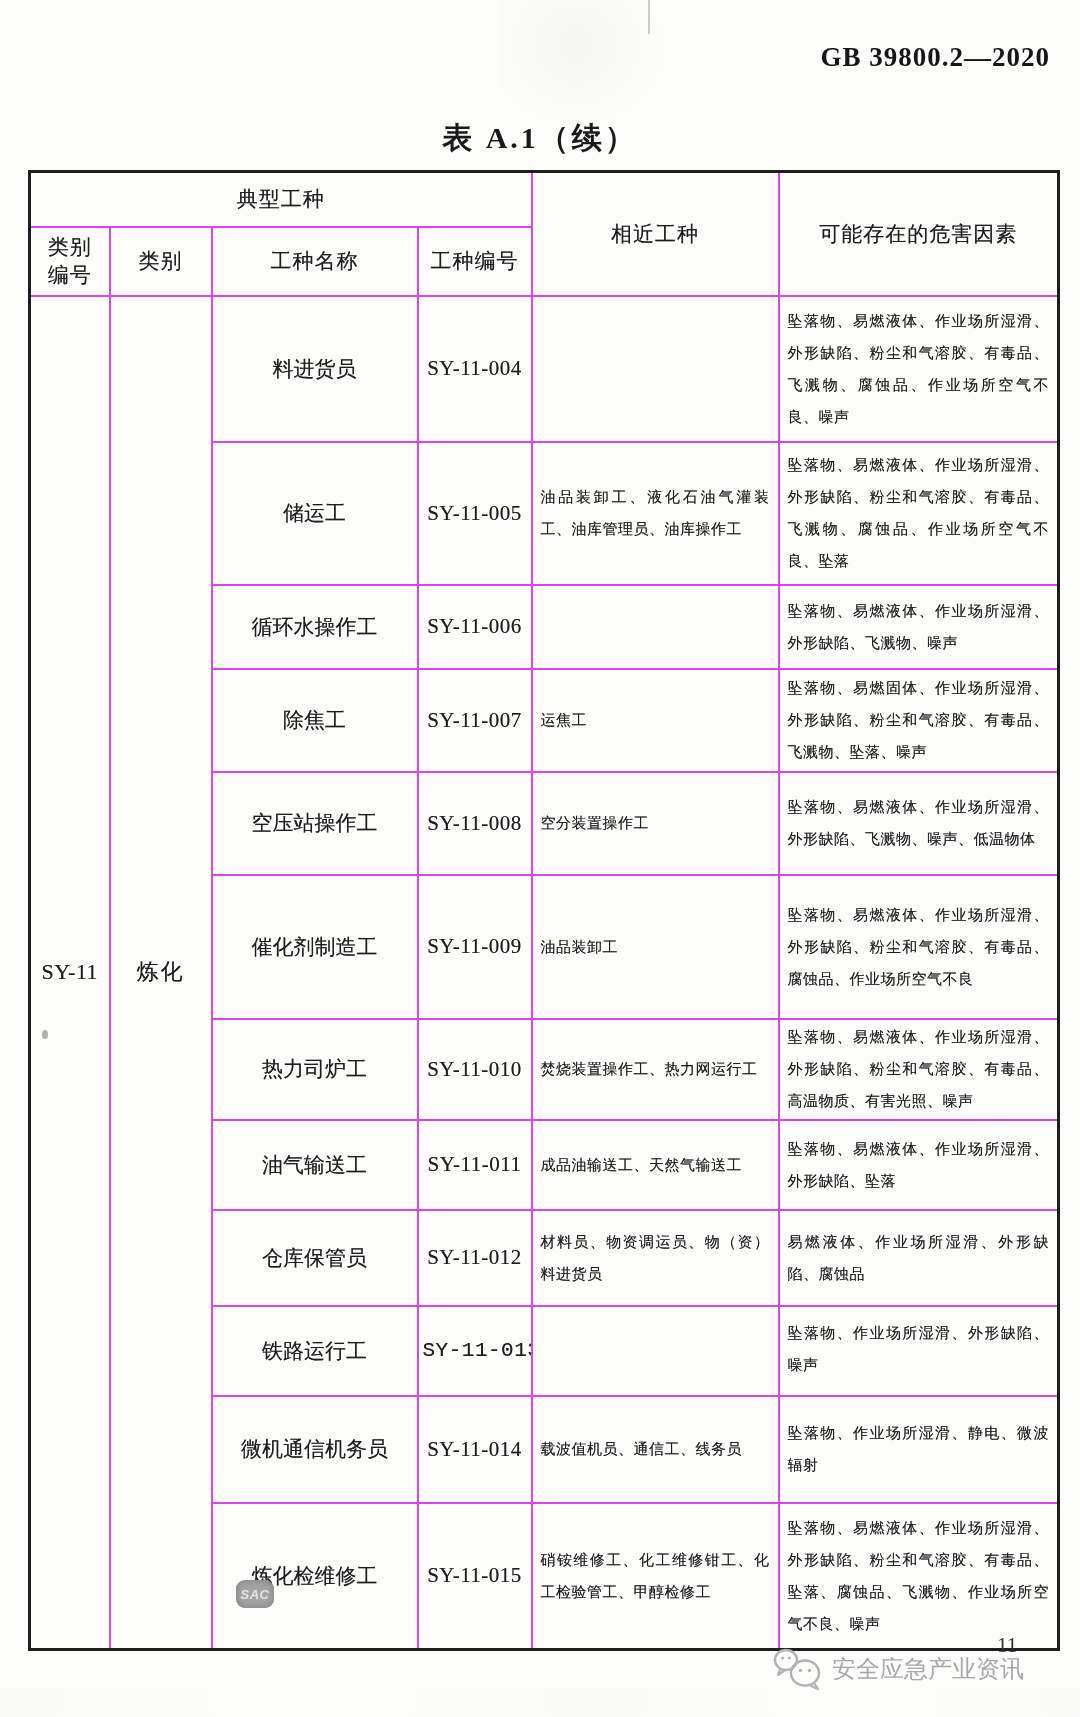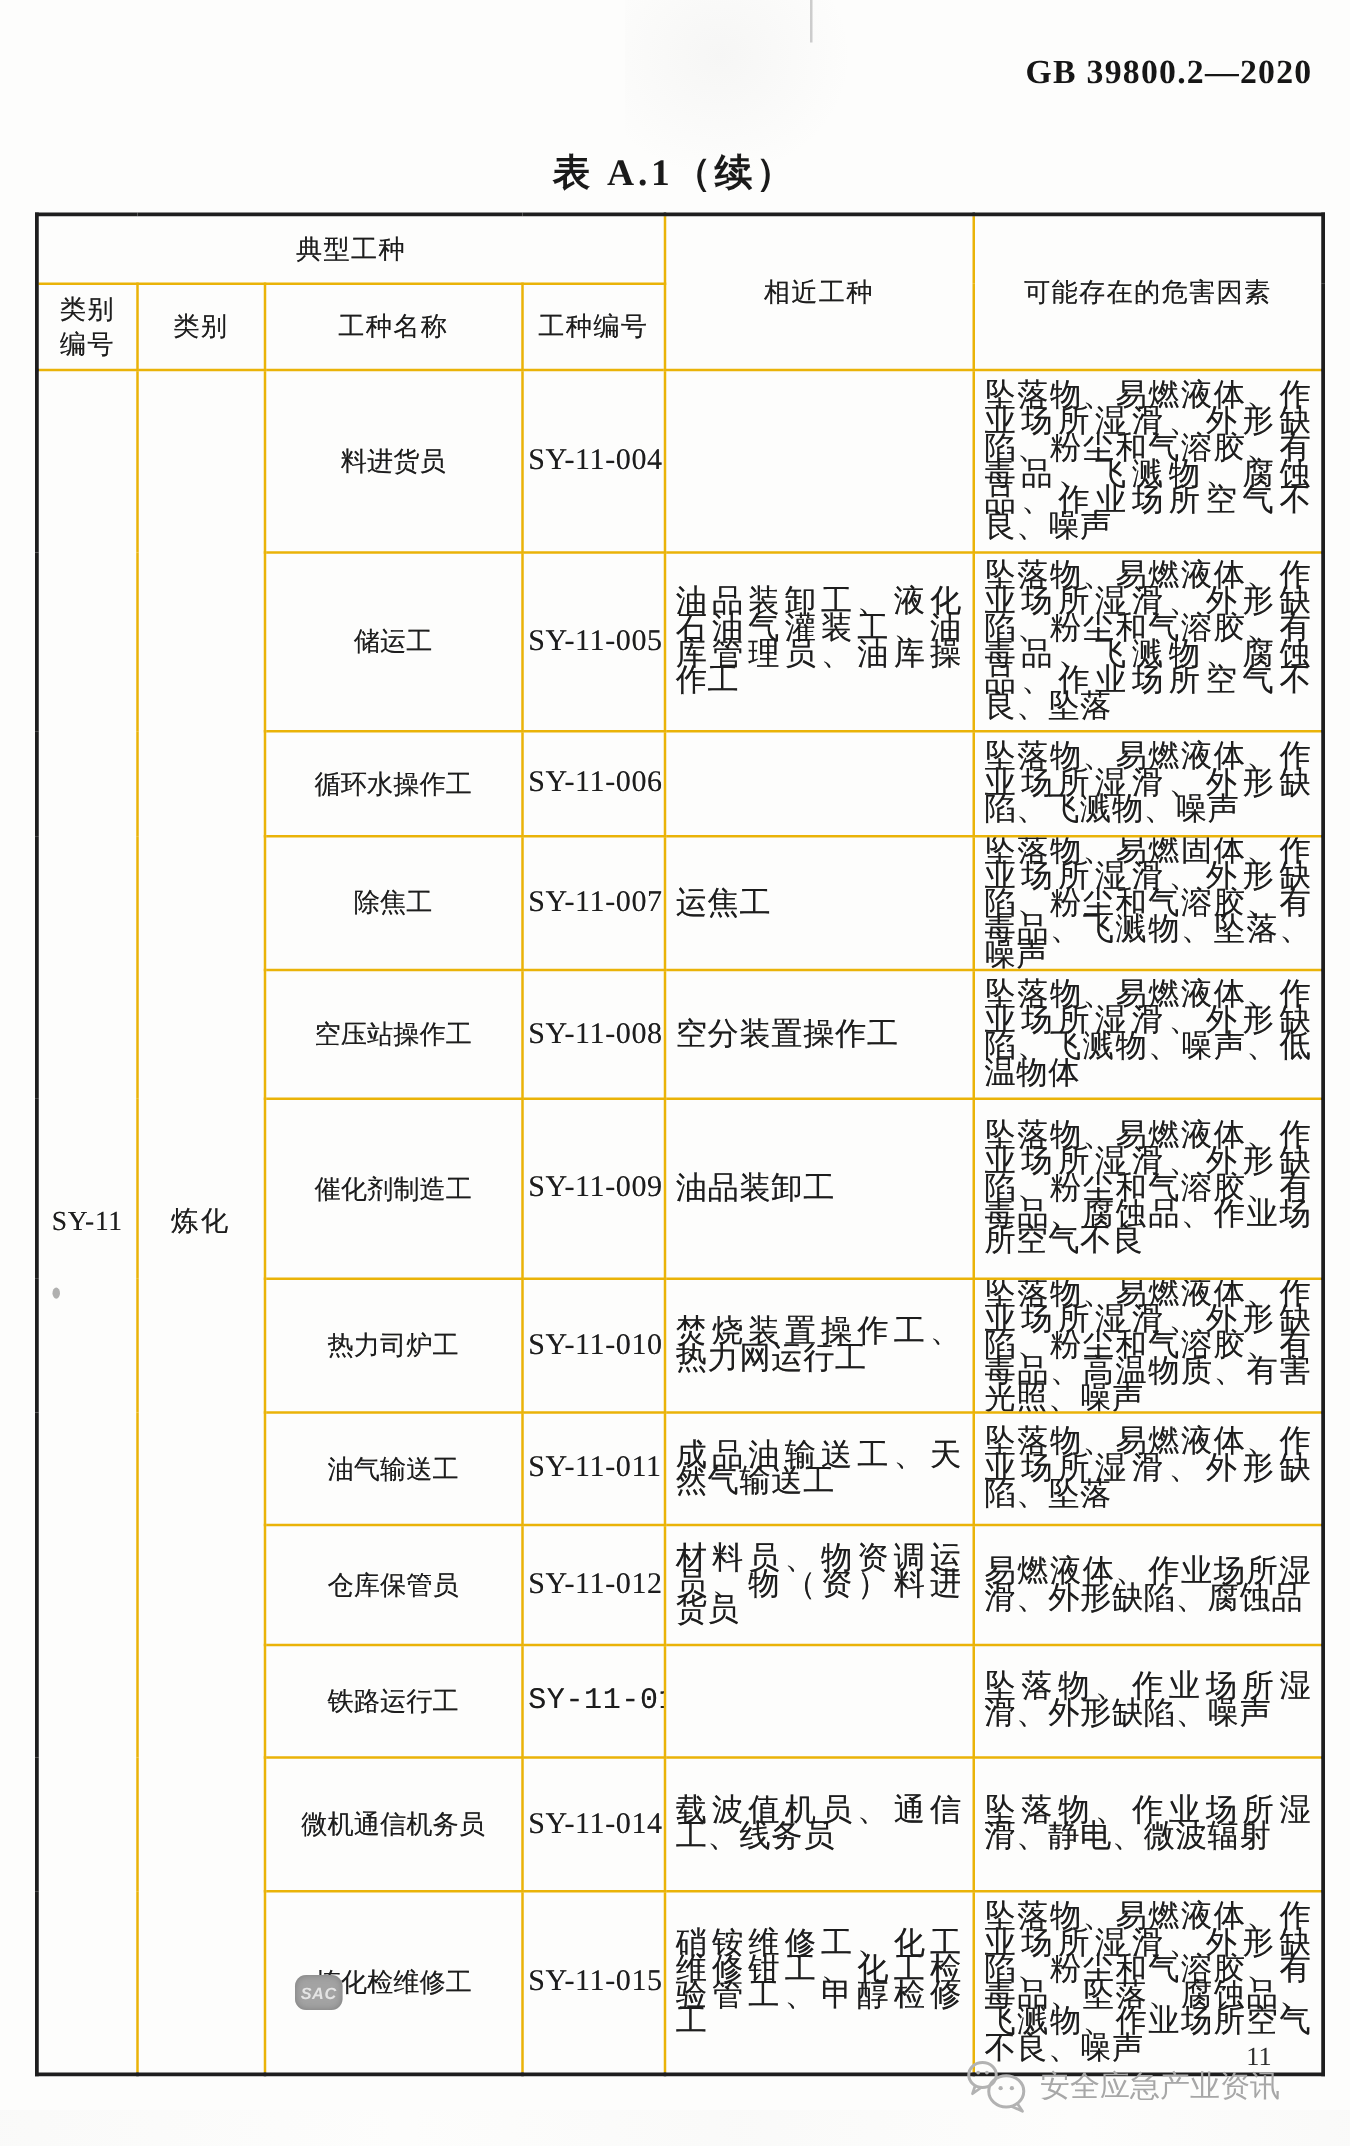--- a/index.html
+++ b/index.html
@@ -25,46 +25,46 @@
     position:absolute;top:118px;left:0;width:100%;text-align:center;
     font-size:30px;font-weight:bold;letter-spacing:3px;color:#1a1a1a;
   }
 
   table.main{
     position:absolute;left:28px;top:170px;width:1029px;
     border-collapse:collapse;table-layout:fixed;
     border:3px solid #1e1e1e;
   }
   .main th,.main td{
-    border:2px solid #eab308;font-weight:normal;
+    border:2px solid #d946ef;font-weight:normal;
     overflow:hidden;text-shadow:0 0 .5px rgba(20,20,20,.55);
   }
   .main th{font-size:21px;text-align:center;vertical-align:middle;letter-spacing:1px;padding:2px 12px;}
   thead tr.h1{height:55px;}
   thead tr.h2{height:69px;}
 
   tbody tr:nth-child(1){height:146px;}
   tbody tr:nth-child(2){height:143px;}
   tbody tr:nth-child(3){height:84px;}
   tbody tr:nth-child(4){height:103px;}
   tbody tr:nth-child(5){height:103px;}
   tbody tr:nth-child(6){height:144px;}
   tbody tr:nth-child(7){height:101px;}
   tbody tr:nth-child(8){height:90px;}
   tbody tr:nth-child(9){height:96px;}
   tbody tr:nth-child(10){height:90px;font-family:Liberation Mono, monospace;}
   tbody tr:nth-child(11){height:107px;}
   tbody tr:nth-child(12){height:147px;}
 
   .c-center{text-align:center;vertical-align:middle;font-size:21px;padding:2px 4px;}
-  .c-code{font-size:24px;letter-spacing:.5px;white-space:nowrap;margin-top:16px;}
+  .c-code{font-size:21px;letter-spacing:.5px;white-space:nowrap;margin-top:16px;}
   .c-catno{font-size:22px;letter-spacing:.5px;}
   .c-cat{font-size:22px;letter-spacing:2px;}
   .c-text{
-    font-size:25px;line-height:21px;padding:0 8px;
+    font-size:15px;line-height:32px;padding:0 8px;
     vertical-align:middle;text-align:justify;letter-spacing:.5px;
   }
 
   .pagenum{position:absolute;top:1633px;left:997px;font-size:21px;color:#2e2e2e;}
   .watermark{
     position:absolute;top:1645px;left:772px;height:48px;
     display:flex;align-items:center;gap:8px;
   }
   .watermark-text{
     font-family:"Liberation Sans",sans-serif;font-size:24px;

